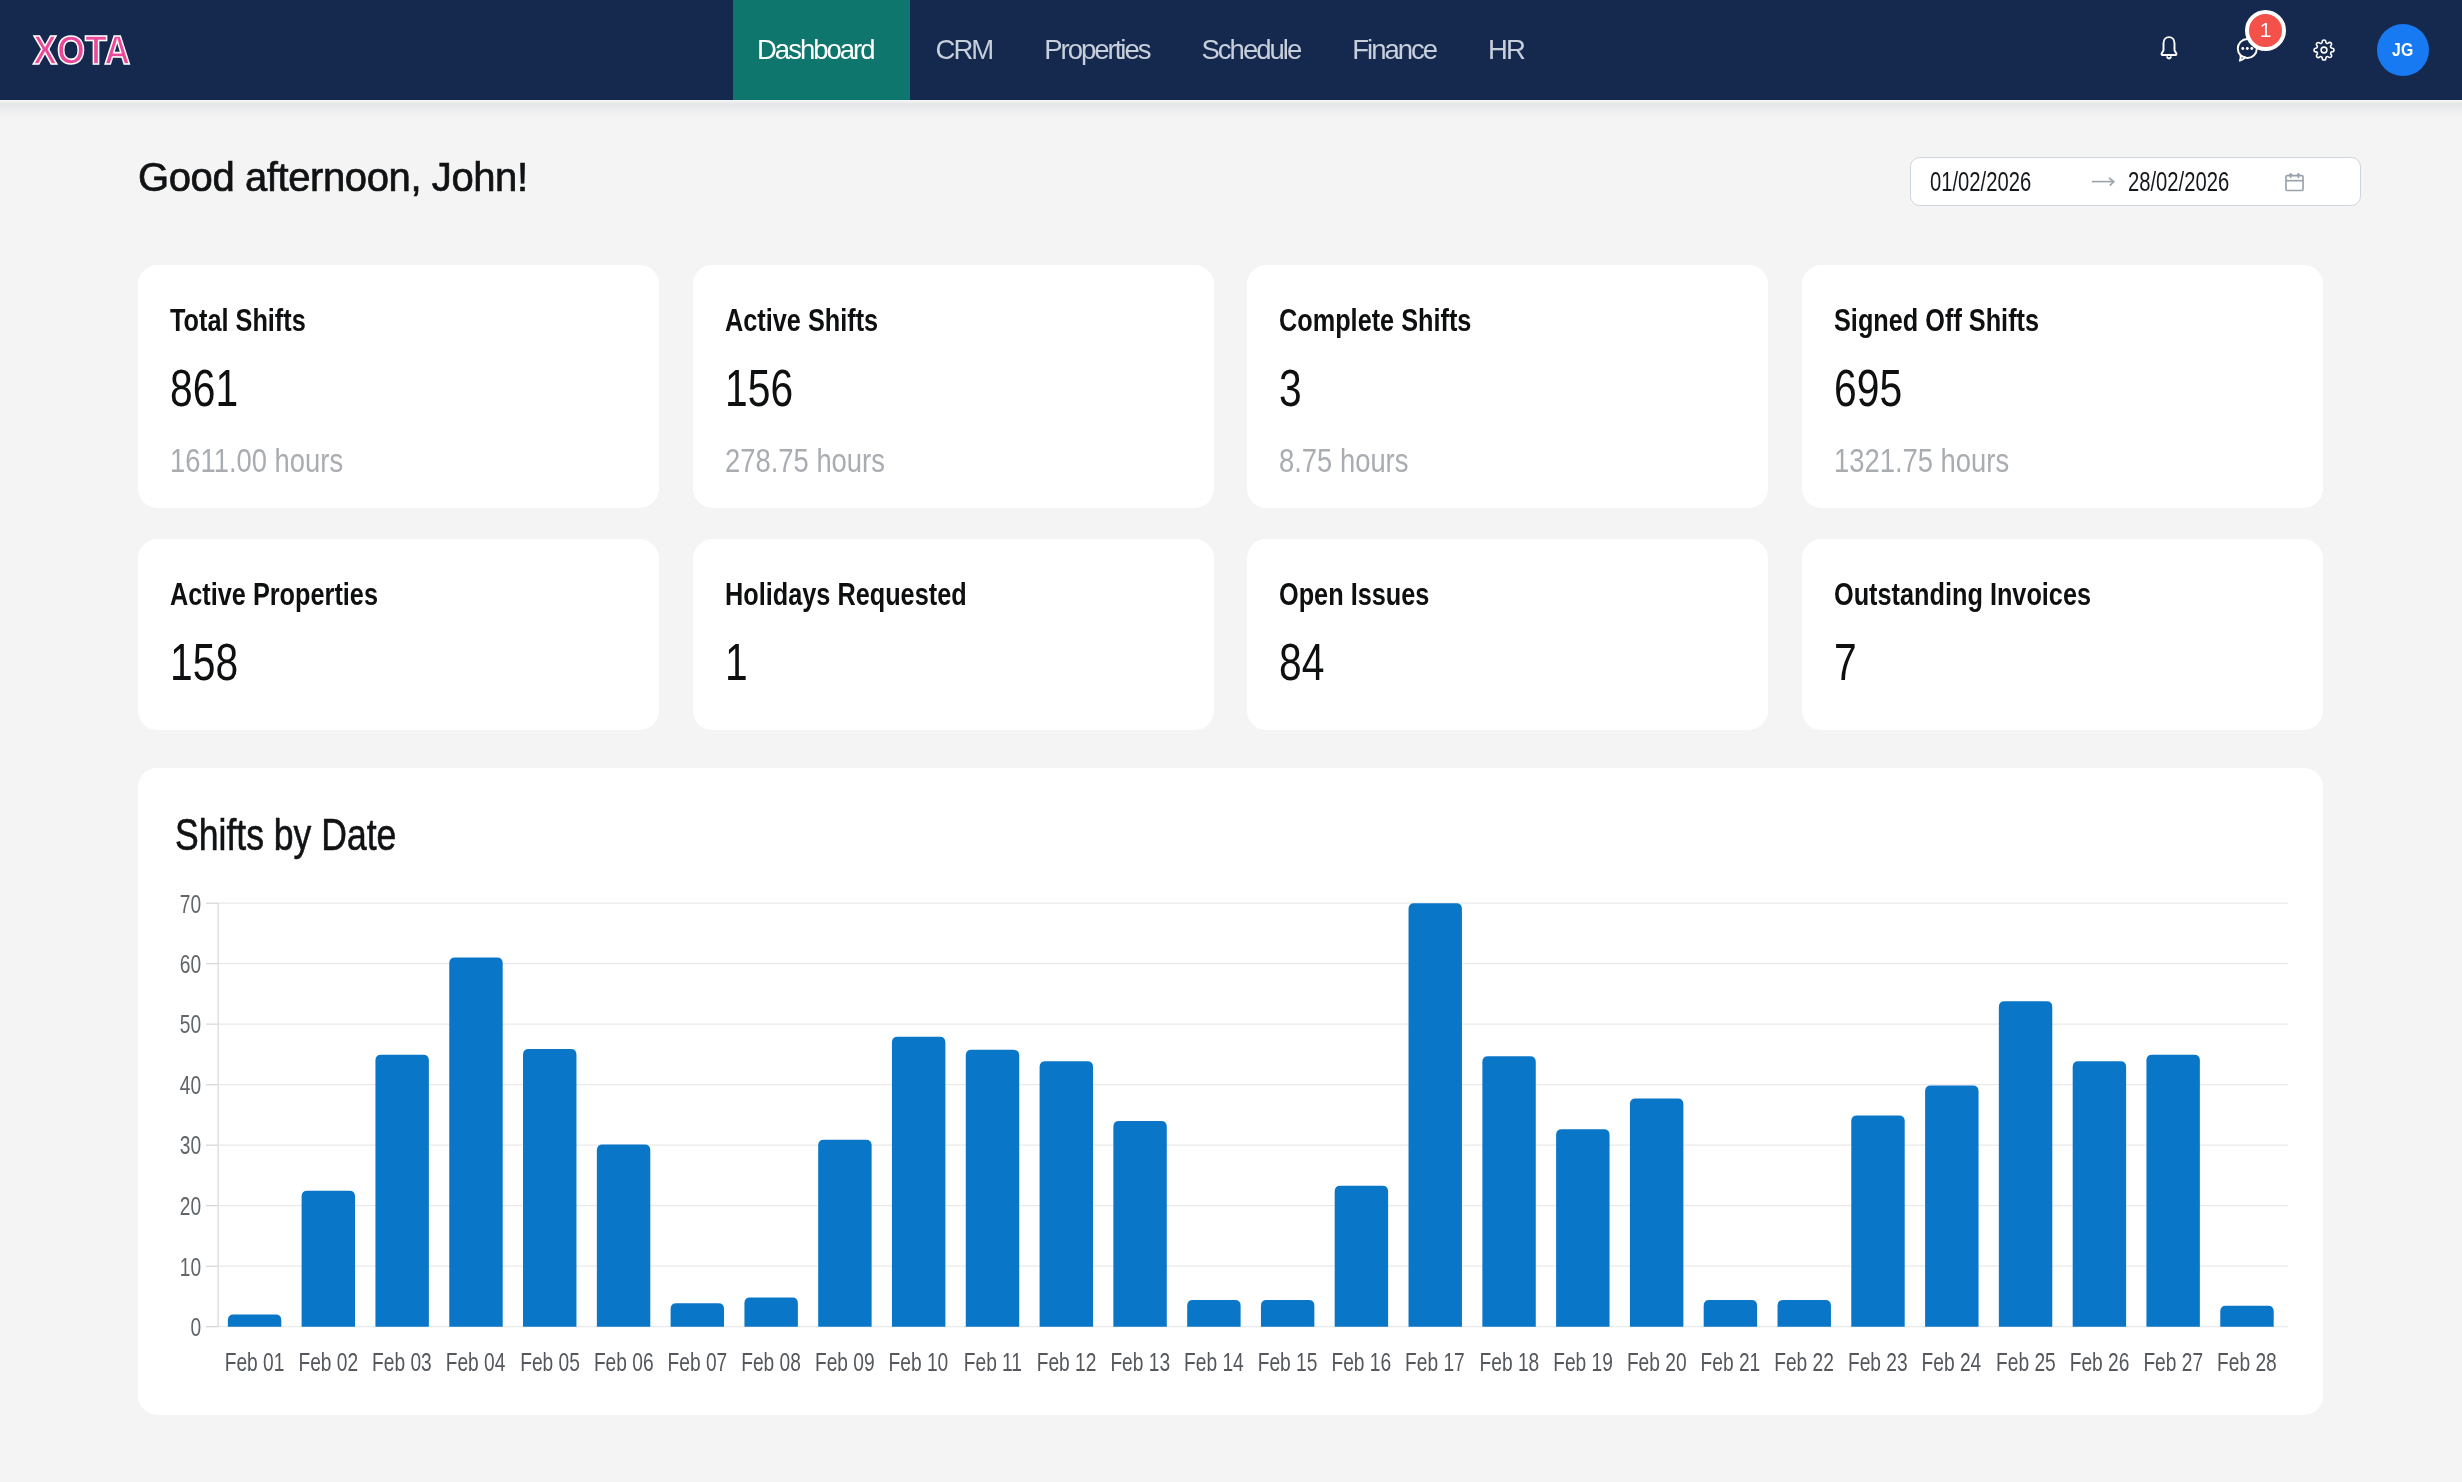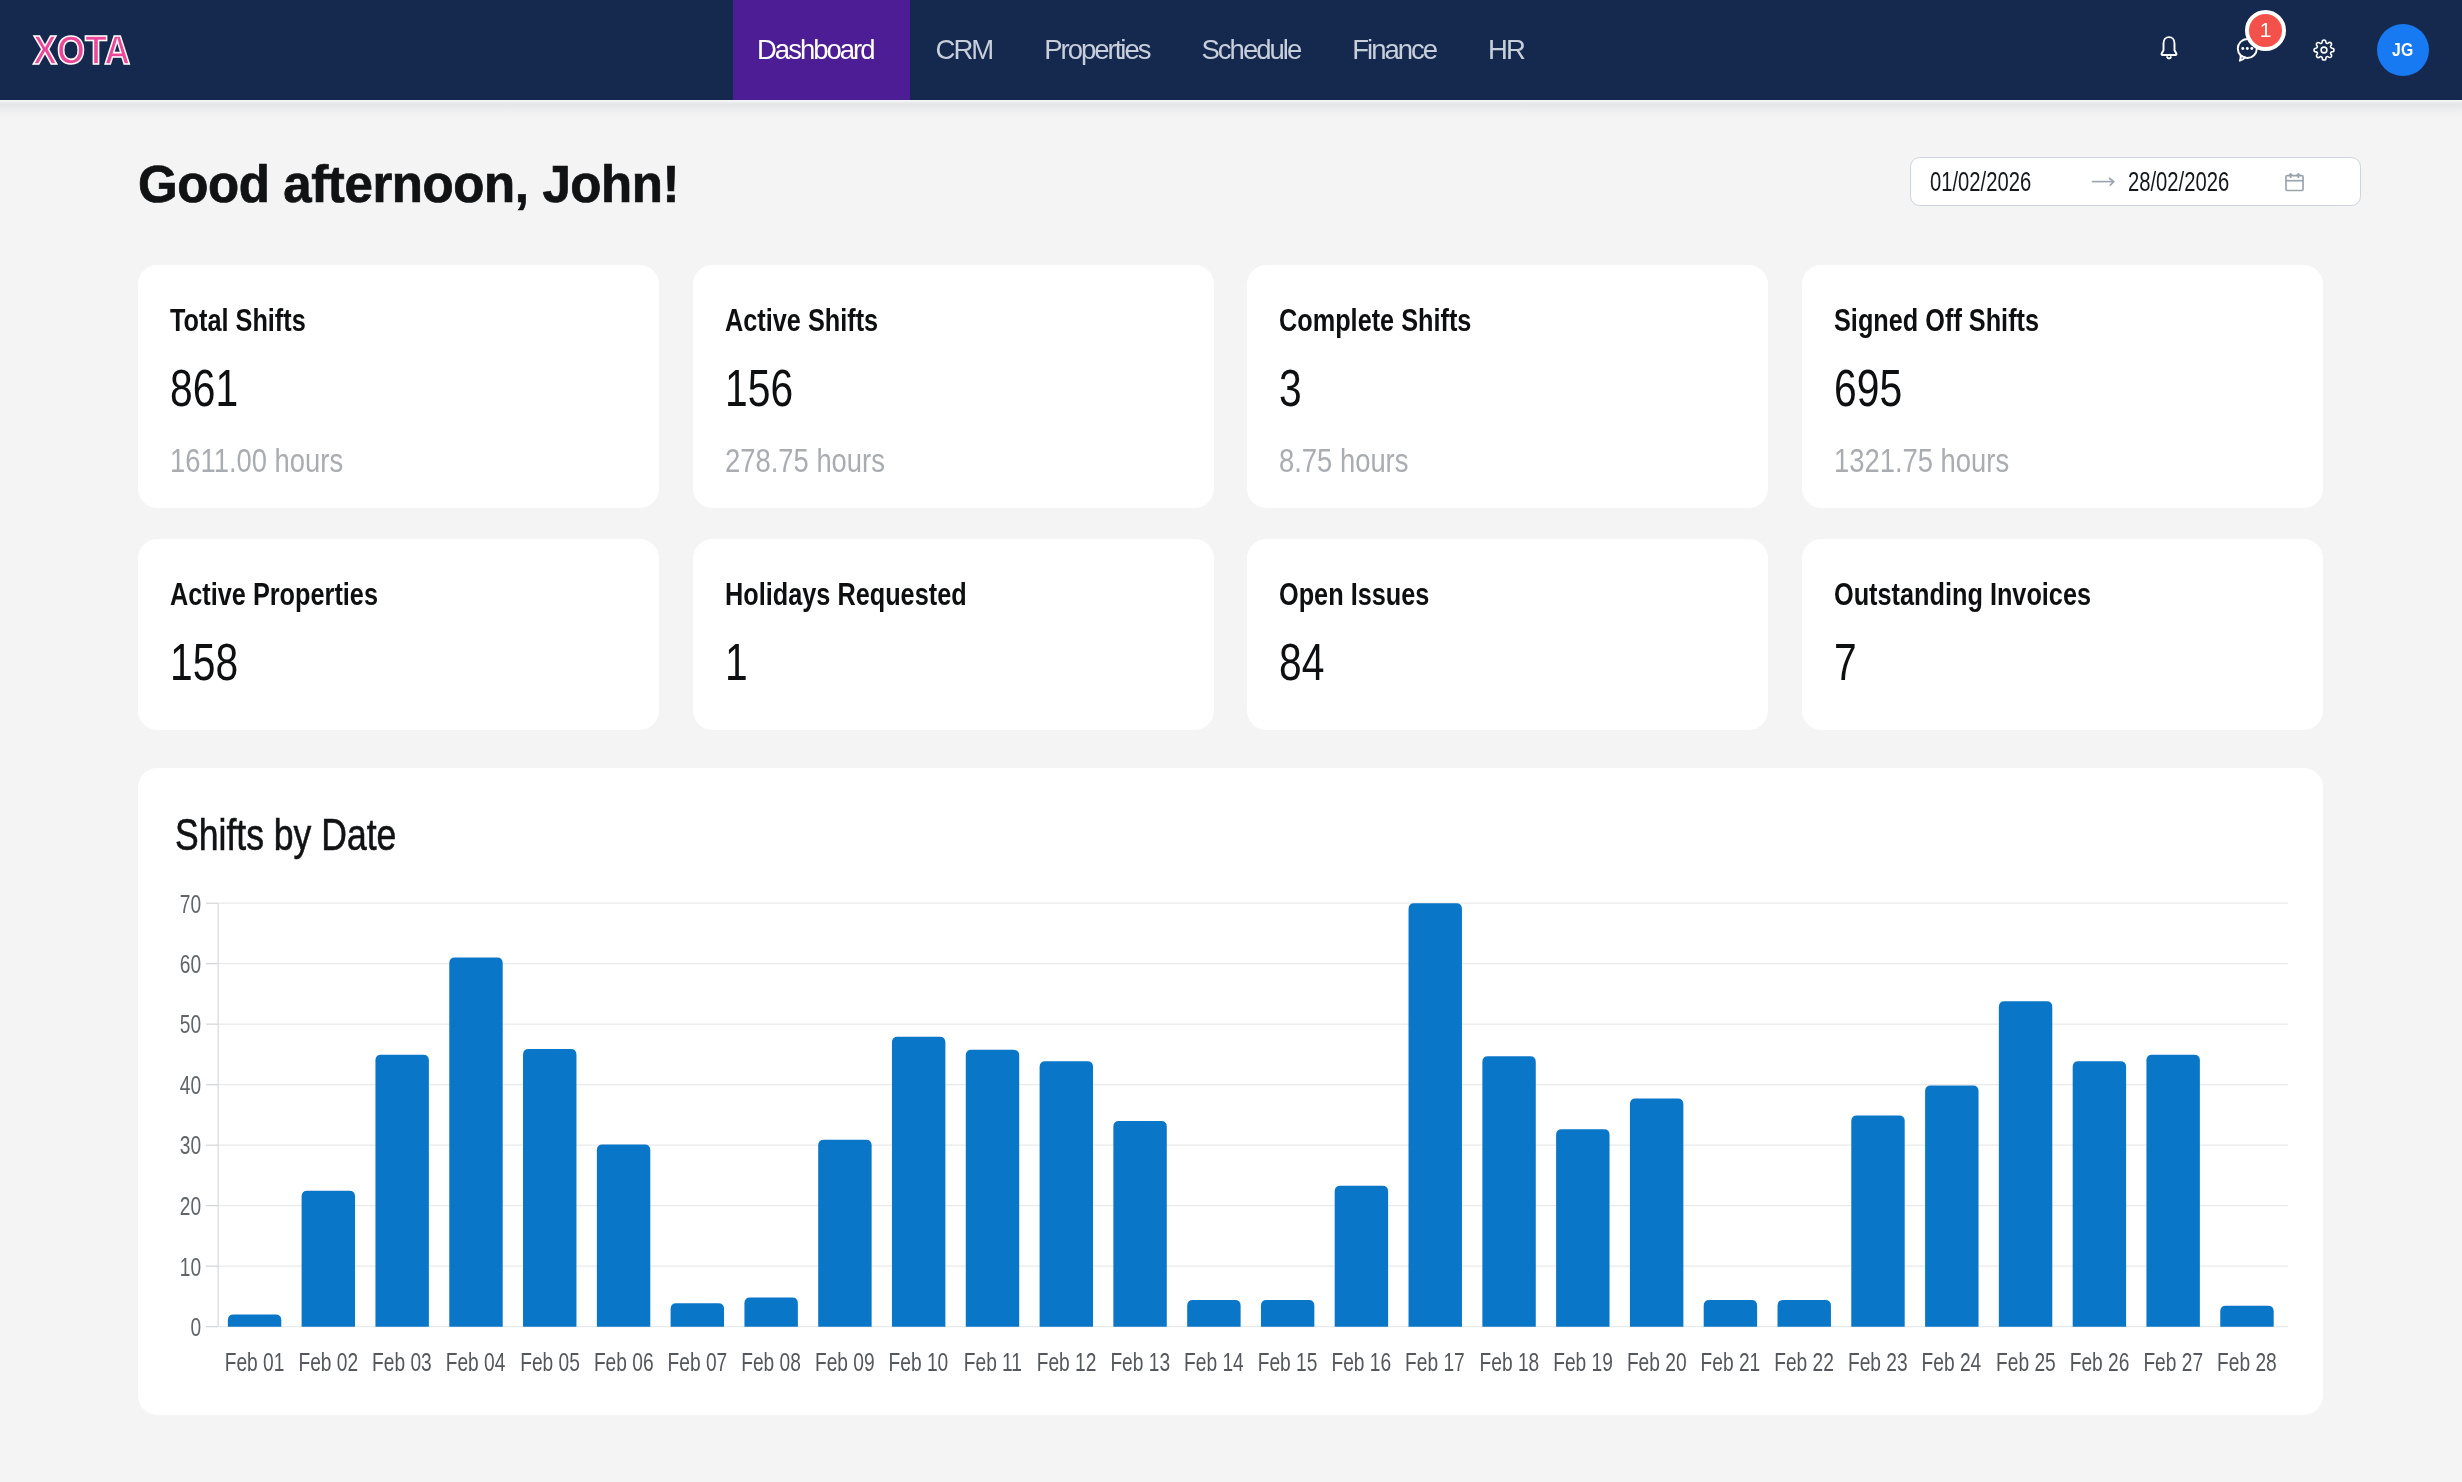--- a/index.html
+++ b/index.html
@@ -6,29 +6,29 @@
   html,body { width:2462px; height:1483px; background:#f4f4f4; font-family:"Liberation Sans",sans-serif; overflow:hidden; }
   .sx { display:inline-block; transform-origin:0 60%; white-space:nowrap; }
 
   
   .nav { position:absolute; left:0; top:0; width:2462px; height:100px; background:#15294f; }
   .nav::after { content:""; position:absolute; left:0; top:100px; width:100%; height:19.4px;
     background:linear-gradient(180deg,#f7f7f8 0px,#f0f1f2 1.6px,#e4e5e6 4px,#e9eaeb 7.3px,#f0f0f1 12px,#f4f4f4 18.6px); }
   .logo { position:absolute; left:33px; top:0; height:100px; display:flex; align-items:center; color:#ec4899; font-weight:700; font-size:40px; letter-spacing:0; -webkit-text-stroke:1.6px #fff; }
   .menu { position:absolute; left:733px; top:0; height:100px; display:flex; }
   .menu .it { height:100px; display:flex; align-items:center; padding:16px 26px; font-size:27.5px; color:#c7cfdb; letter-spacing:-2px; }
-  .menu .it.act { background:#4c1d95; color:#fff; padding:0 36px 0 24px; }
+  .menu .it.act { background:#0f766e; color:#fff; padding:0 36px 0 24px; }
   
   .icx { position:absolute; top:0; height:100px; display:flex; align-items:center; }
   .avatar { position:absolute; left:2377px; top:24px; width:52px; height:52px; border-radius:50%; background:#187af2; color:#fff; font-weight:700; font-size:18.6px; display:flex; align-items:center; justify-content:center; }
   .avatar span { display:inline-block; transform:scaleX(.85); letter-spacing:0.4px; }
   .badge { position:absolute; left:2245px; top:9.7px; width:33px; height:33px; background:#f4514b; border:4px solid #fff; border-radius:50%; color:#fff; font-size:21px; display:flex; align-items:center; justify-content:center; box-sizing:content-box; }
 
   
-  h1 { position:absolute; left:138px; top:155px; font-size:51px; font-weight:700; color:#101214; letter-spacing:-0.4px; -webkit-text-stroke:0.7px #101214; }
+  h1 { position:absolute; left:138px; top:155px; font-size:40px; font-weight:400; color:#101214; letter-spacing:-0.4px; -webkit-text-stroke:0.7px #101214; }
   h1 .sx { transform:scaleX(1); }
   .datebox { position:absolute; left:1910px; top:157px; width:451px; height:49px; background:#fff; border:1.6px solid #ccd5de; border-radius:9.7px; display:flex; align-items:center; }
   .datebox .d { position:absolute; top:8px; font-size:27.5px; color:#15181b; }
   .datebox .d span { display:inline-block; transform:scaleX(.735); transform-origin:0 50%; }
   .datebox .d1 { left:18.6px; }
   .datebox .d2 { left:217px; }
   .arr { position:absolute; left:179px; top:50%; transform:translateY(-50%); }
   .cal { position:absolute; left:372px; top:13px; }
 
   

